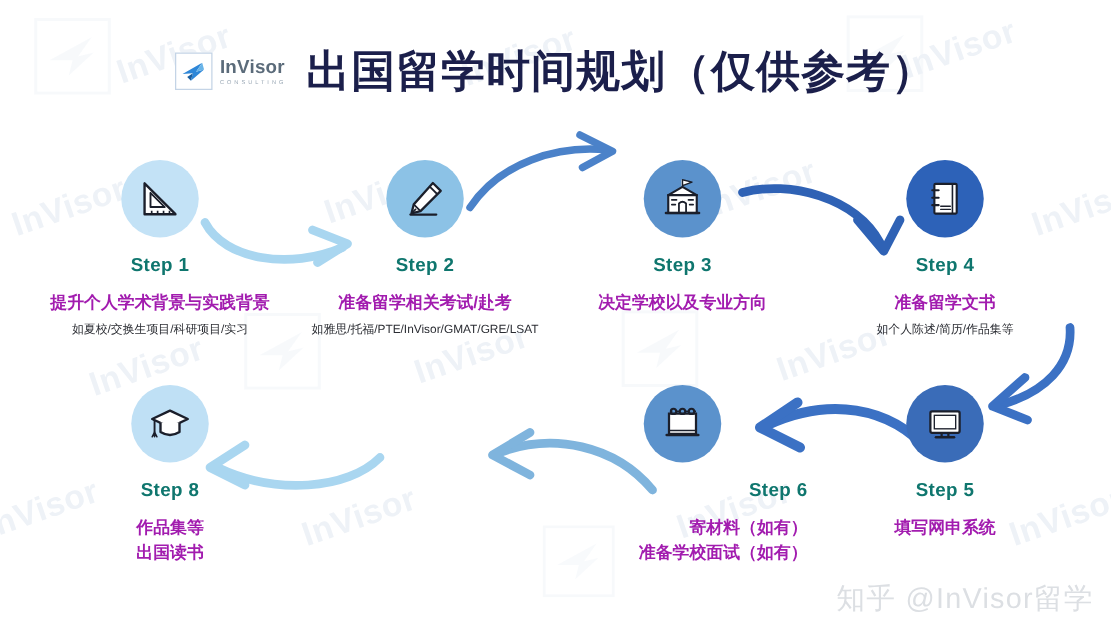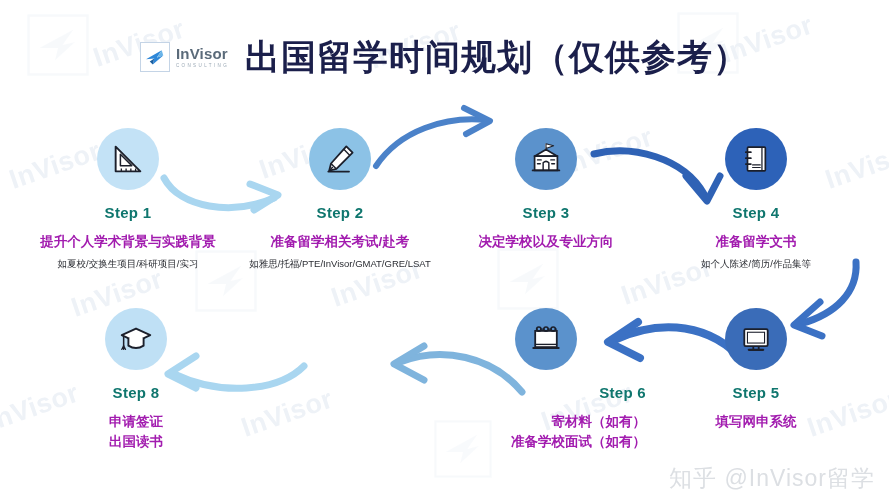--- a/index.html
+++ b/index.html
@@ -281,20 +281,20 @@
       <span>
         <svg width="38" height="38" viewBox="0 0 40 40">
           <path d="M20 9 L35 16 L20 23 L5 16 Z" fill="#fff" stroke="#1b1f2b" stroke-width="2" stroke-linejoin="round"></path>
           <path d="M12 19 L12 27 Q20 32 28 27 L28 19" fill="#fff" stroke="#1b1f2b" stroke-width="2" stroke-linejoin="round"></path>
           <path d="M7 17 L7 27" stroke="#1b1f2b" stroke-width="1.6" stroke-linecap="round"></path>
           <path d="M7 27 L5 31 M7 27 L9 31 M7 27 L7 31" stroke="#1b1f2b" stroke-width="1.3" stroke-linecap="round"></path>
         </svg>
       </span>
     </div>
     <div class="step-label">Step 8</div>
-    <div class="step-title two-line" style="white-space:pre-line;">申请签证
+    <div class="step-title two-line" style="white-space:pre-line;">作品集等
 出国读书</div>
     <div class="step-sub"></div>
   </div>
 
   <div class="footer">知乎 @InVisor留学</div>
 
 </div>
 
 </body></html>

